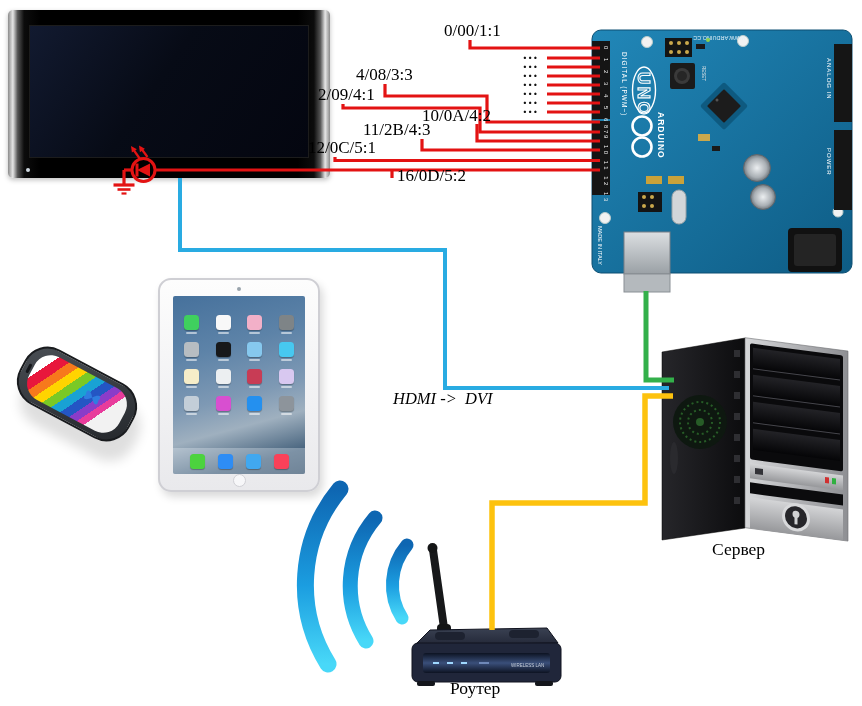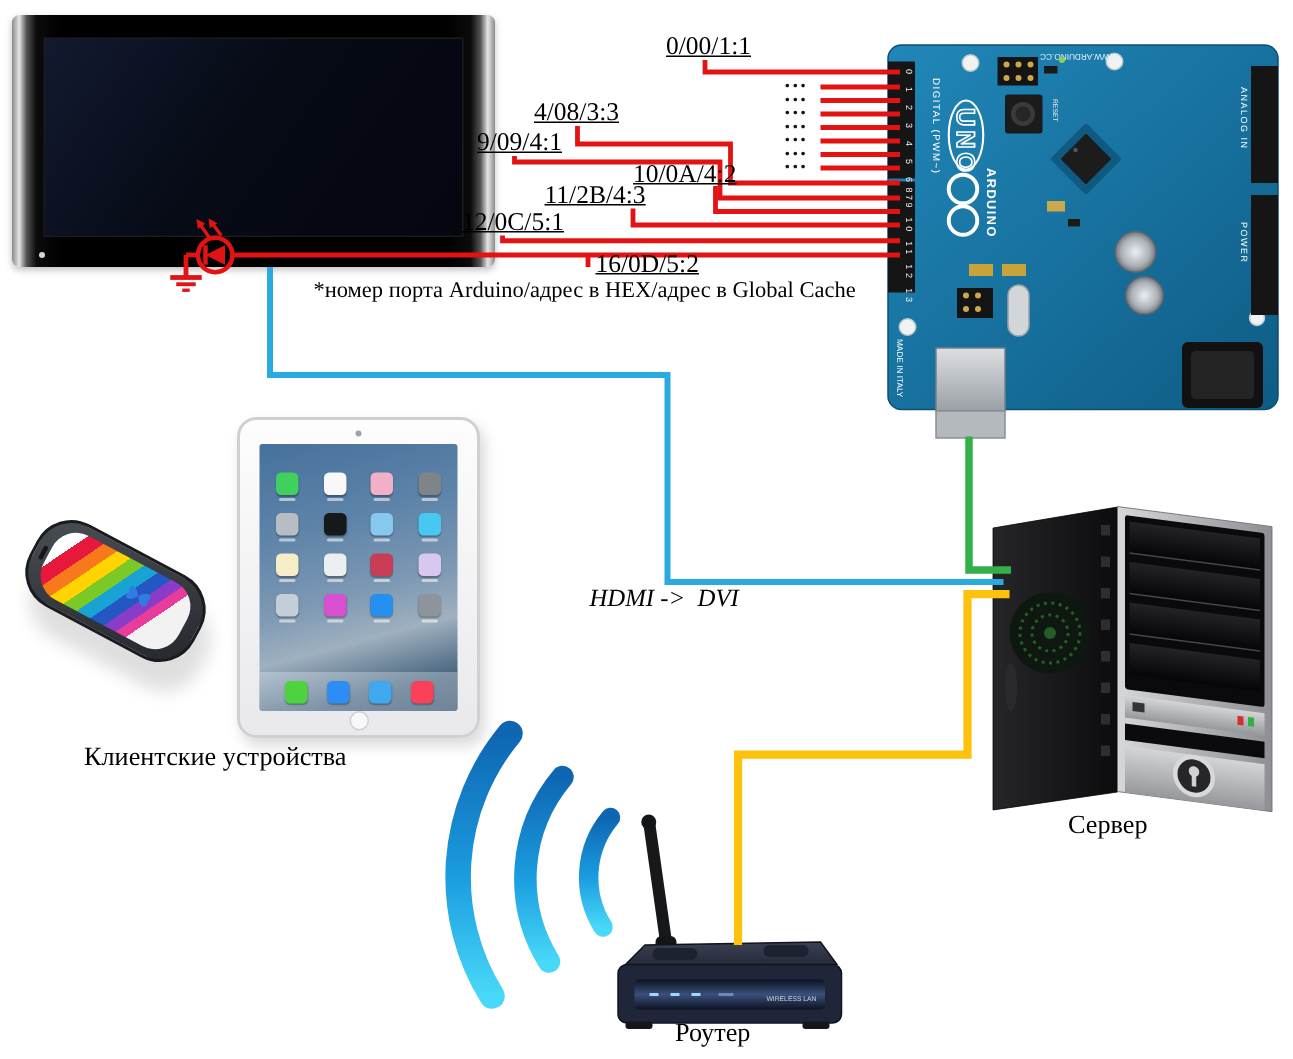--- a/index.html
+++ b/index.html
@@ -1,19 +1,19 @@
 <!DOCTYPE html>
 <html><head>
 <meta charset="utf-8">
 <style>
   html,body{margin:0;padding:0;background:#fff;}
   .canvas{position:relative;width:862px;height:706px;background:#ffffff;overflow:hidden;
           font-family:"Liberation Serif",serif;}
   .lbl{position:absolute;color:#000;white-space:pre;line-height:1.1;}
-  .port{font-size:17px;text-decoration:underline;}
+  .port{font-size:17px;}
   .dots{position:absolute;font:bold 15px "Liberation Serif",serif;letter-spacing:1.5px;color:#111;}
   .note{font-size:15px;}
   .hdmi{font-size:16.5px;font-style:italic;}
   .caption{font-size:17.5px;}
 
   
   .tv{position:absolute;left:8px;top:10px;width:322px;height:168px;border-radius:5px;
       background:linear-gradient(90deg,#8a8a8a 0,#e6e6e6 1.5%,#555 3%,#0c0c0c 5%,#000 10%,
                  #000 90%,#0c0c0c 95%,#555 97%,#e6e6e6 98.5%,#8a8a8a 100%);
       box-shadow:0 2px 5px rgba(0,0,0,.25);}
@@ -348,33 +348,31 @@
         <polygon points="139,145.6 144.9,148.8 139.9,152.2" stroke="none" fill="#e31313"></polygon>
       </g>
     </g>
     <path d="M180,178 V250 H445 V388 H669" fill="none" stroke-width="4" stroke="#29abe2"></path>
     <path d="M646,291 V380 H674" fill="none" stroke-width="5" stroke="#33b04a"></path>
     <path d="M673,396 H645 V503 H492 V630" fill="none" stroke-width="5.5" stroke="#fdc20e"></path>
   </svg>
 
   <div class="lbl port" style="left:444px;top:22px">0/00/1:1</div>
   <div class="lbl port" style="left:356px;top:66px">4/08/3:3</div>
-  <div class="lbl port" style="left:318px;top:86px">9/09/4:1</div>
+  <div class="lbl port" style="left:318px;top:86px">2/09/4:1</div>
   <div class="lbl port" style="left:422px;top:107px">10/0A/4:2</div>
   <div class="lbl port" style="left:363px;top:121px">11/2B/4:3</div>
   <div class="lbl port" style="left:308px;top:139px">12/0C/5:1</div>
   <div class="lbl port" style="left:397px;top:167px">16/0D/5:2</div>
 
   <div class="dots" style="left:523px;top:46px">...</div>
   <div class="dots" style="left:523px;top:55px">...</div>
   <div class="dots" style="left:523px;top:64px">...</div>
   <div class="dots" style="left:523px;top:73px">...</div>
   <div class="dots" style="left:523px;top:82px">...</div>
   <div class="dots" style="left:523px;top:91px">...</div>
   <div class="dots" style="left:523px;top:100px">...</div>
 
-  <div class="lbl note" style="left:209px;top:186px">*номер порта Arduino/адрес в HEX/адрес в Global Cache</div>
   <div class="lbl hdmi" style="left:393px;top:390px">HDMI -&gt;  DVI</div>
-  <div class="lbl caption" style="left:56px;top:495px">Клиентские устройства</div>
   <div class="lbl caption" style="left:712px;top:540px">Сервер</div>
   <div class="lbl caption" style="left:450px;top:679px">Роутер</div>
 
 </div>
 
 </body></html>

